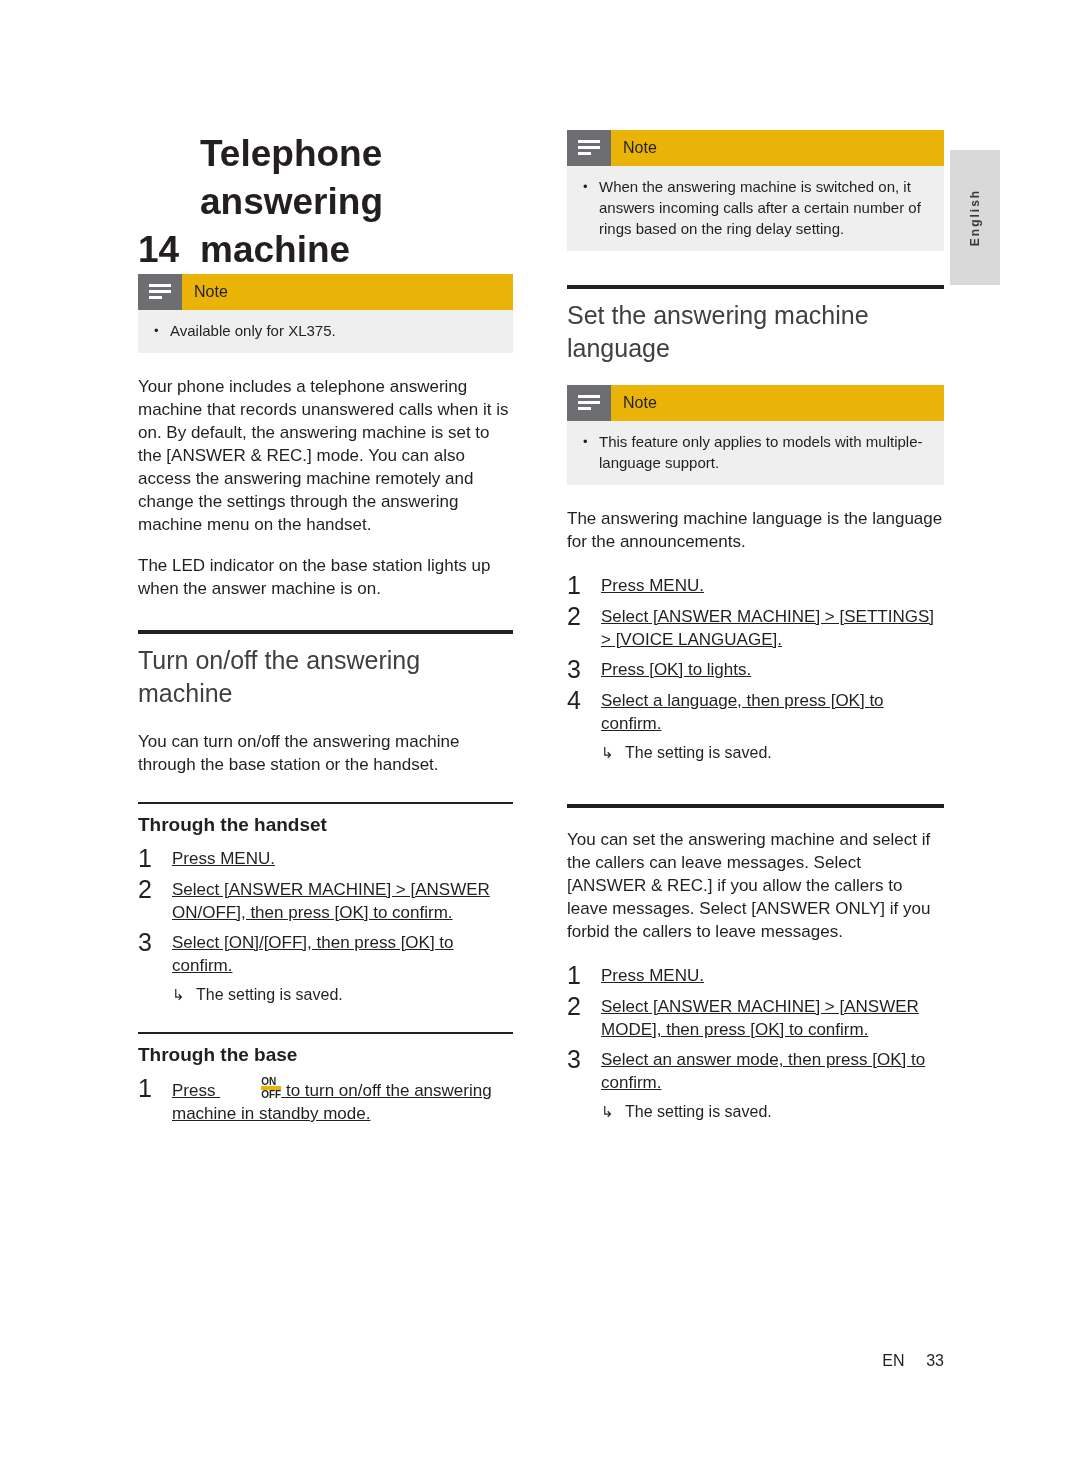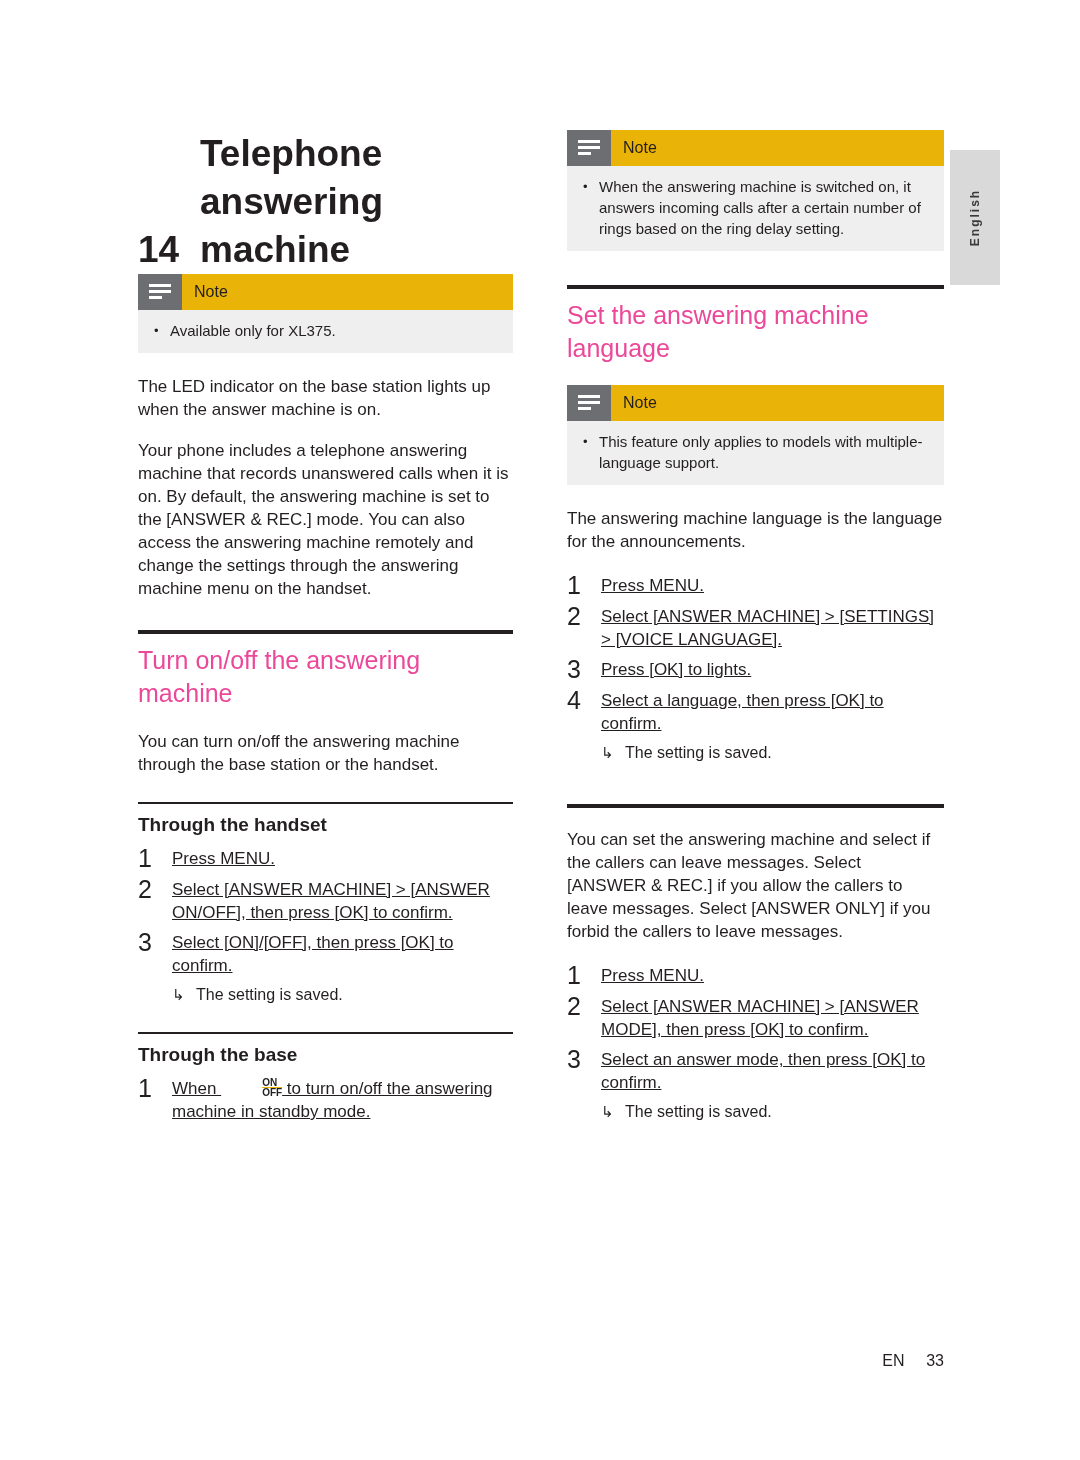--- a/index.html
+++ b/index.html
@@ -152,21 +152,21 @@
   .section .rule {
     height: 4px;
     background: #231f20;
     margin-bottom: 10px;
   }
   .section h2 {
     font-size: 25px;
     font-weight: normal;
     line-height: 33px;
     margin: 0;
-    color: #ec4899;
+    color: #404040;
   }
 
   
   .subsection {
     margin-top: 26px;
     margin-bottom: 6px;
   }
   .subsection .rule {
     height: 2px;
     background: #231f20;
@@ -224,21 +224,21 @@
     display: inline-block;
     vertical-align: -2px;
     font-size: 10px;
     line-height: 9px;
     text-align: left;
     font-weight: bold;
     color: #231f20;
     margin-left: 41px;
   }
   .onoff span { display: block; }
-  .onoff .off { border-top: 1px solid #eab308; }
+  .onoff .off { border-top: 4px solid #eab308; }
 
   
   .footer {
     position: absolute;
     left: 567px;
     top: 1352px;
     width: 377px;
     display: flex;
     justify-content: flex-start;
     font-size: 16px;
@@ -274,22 +274,22 @@
         <div class="note-label">Note</div>
       </div>
       <div class="note-body">
         <div class="note-item">
           <span class="note-bullet">•</span>
           <span>Available only for XL375.</span>
         </div>
       </div>
     </div>
 
+    <p class="body">Your phone includes a telephone answering machine that records unanswered calls when it is on. By default, the answering machine is set to the [ANSWER &amp; REC.] mode. You can also access the answering machine remotely and change the settings through the answering machine menu on the handset.</p>
     <p class="body">The LED indicator on the base station lights up when the answer machine is on.</p>
-    <p class="body">Your phone includes a telephone answering machine that records unanswered calls when it is on. By default, the answering machine is set to the [ANSWER &amp; REC.] mode. You can also access the answering machine remotely and change the settings through the answering machine menu on the handset.</p>
 
     <div class="section">
       <div class="rule"></div>
       <h2>Turn on/off the answering machine</h2>
     </div>
 
     <p class="body">You can turn on/off the answering machine through the base station or the handset.</p>
 
     <div class="subsection">
       <div class="rule"></div>
@@ -316,21 +316,21 @@
     </div>
 
     <div class="subsection">
       <div class="rule"></div>
       <h3>Through the base</h3>
     </div>
 
     <ol class="steps">
       <li>
         <div class="step-num">1</div>
-        <div class="step-text"><span>When </span><span class="onoff"><span class="on">ON</span><span class="off">OFF</span></span><span> to turn on/off the answering machine in standby mode.</span></div>
+        <div class="step-text"><span>Press </span><span class="onoff"><span class="on">ON</span><span class="off">OFF</span></span><span> to turn on/off the answering machine in standby mode.</span></div>
       </li>
     </ol>
 
   </div>
 
   <div class="col-right">
 
     <div class="note">
       <div class="note-head">
         <div class="note-icon">

